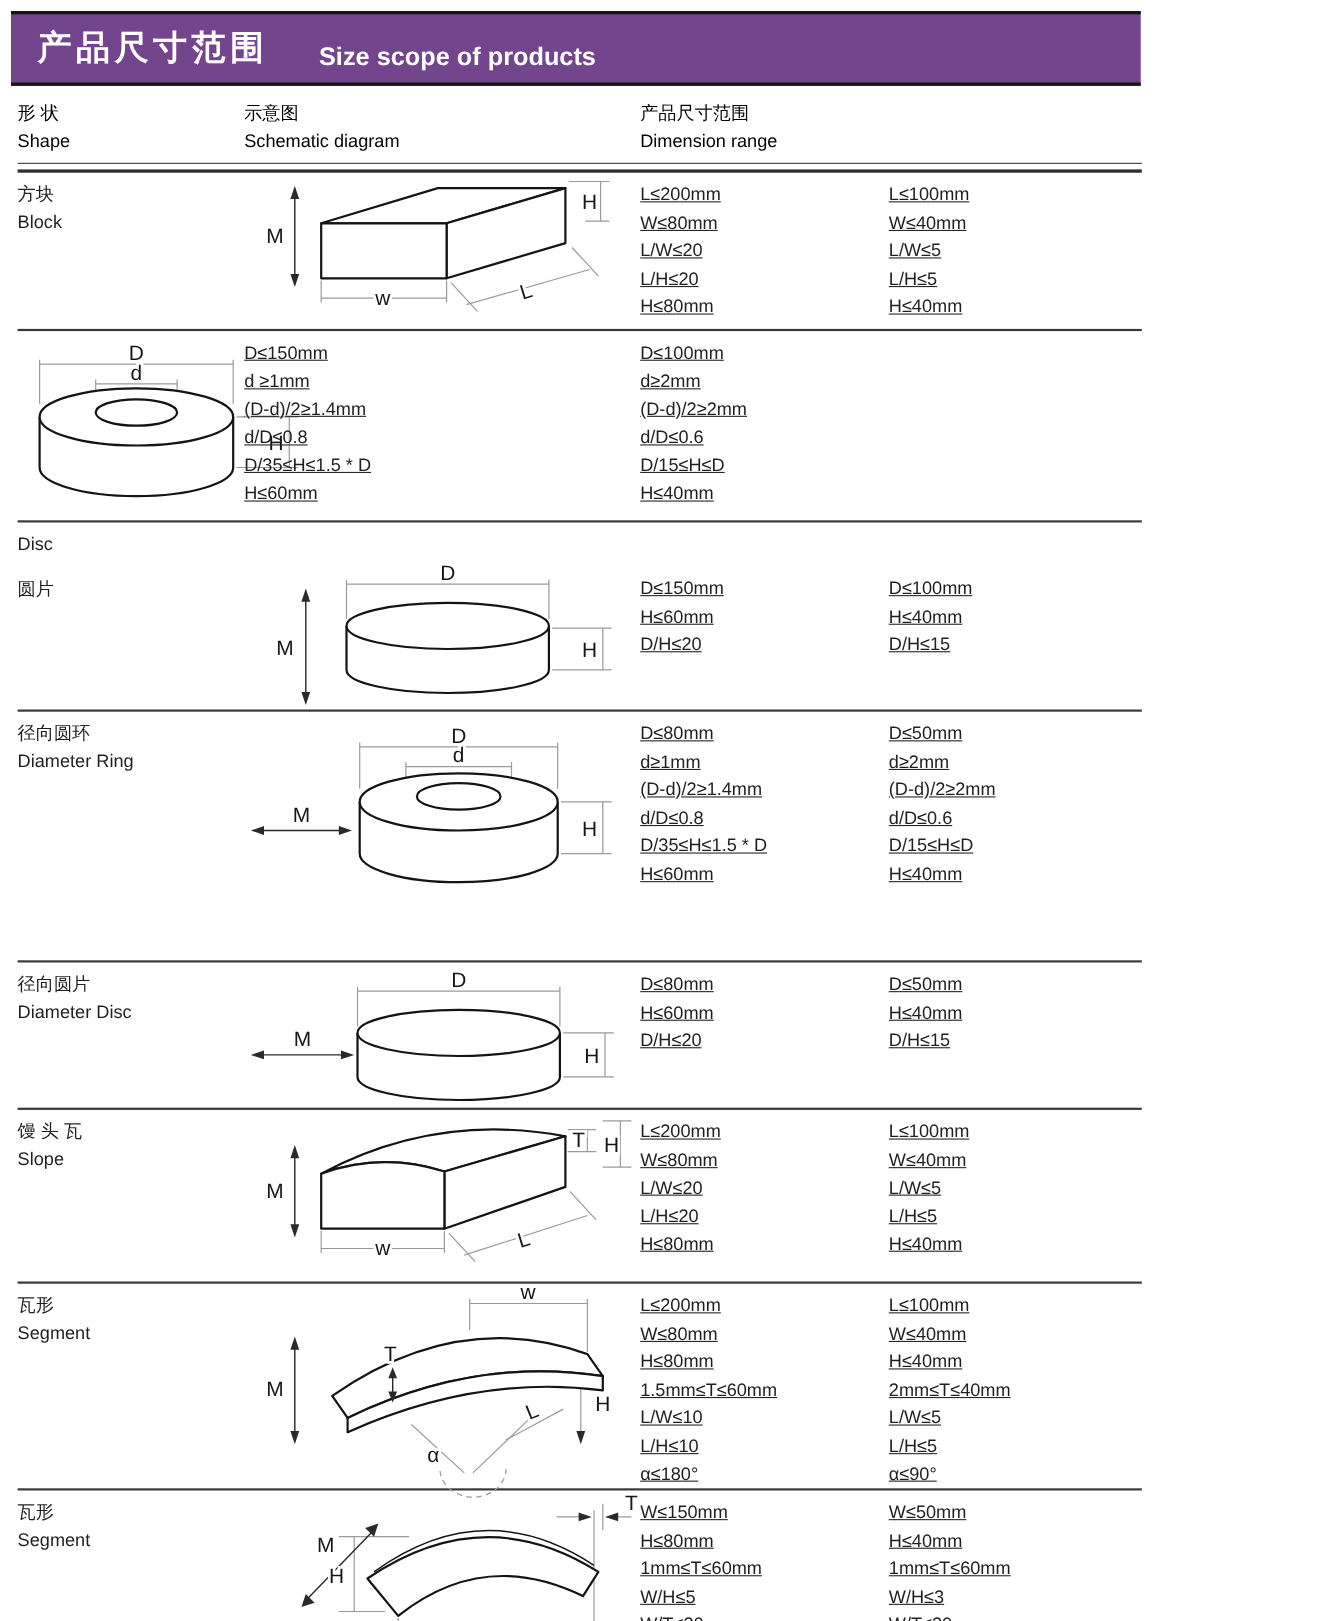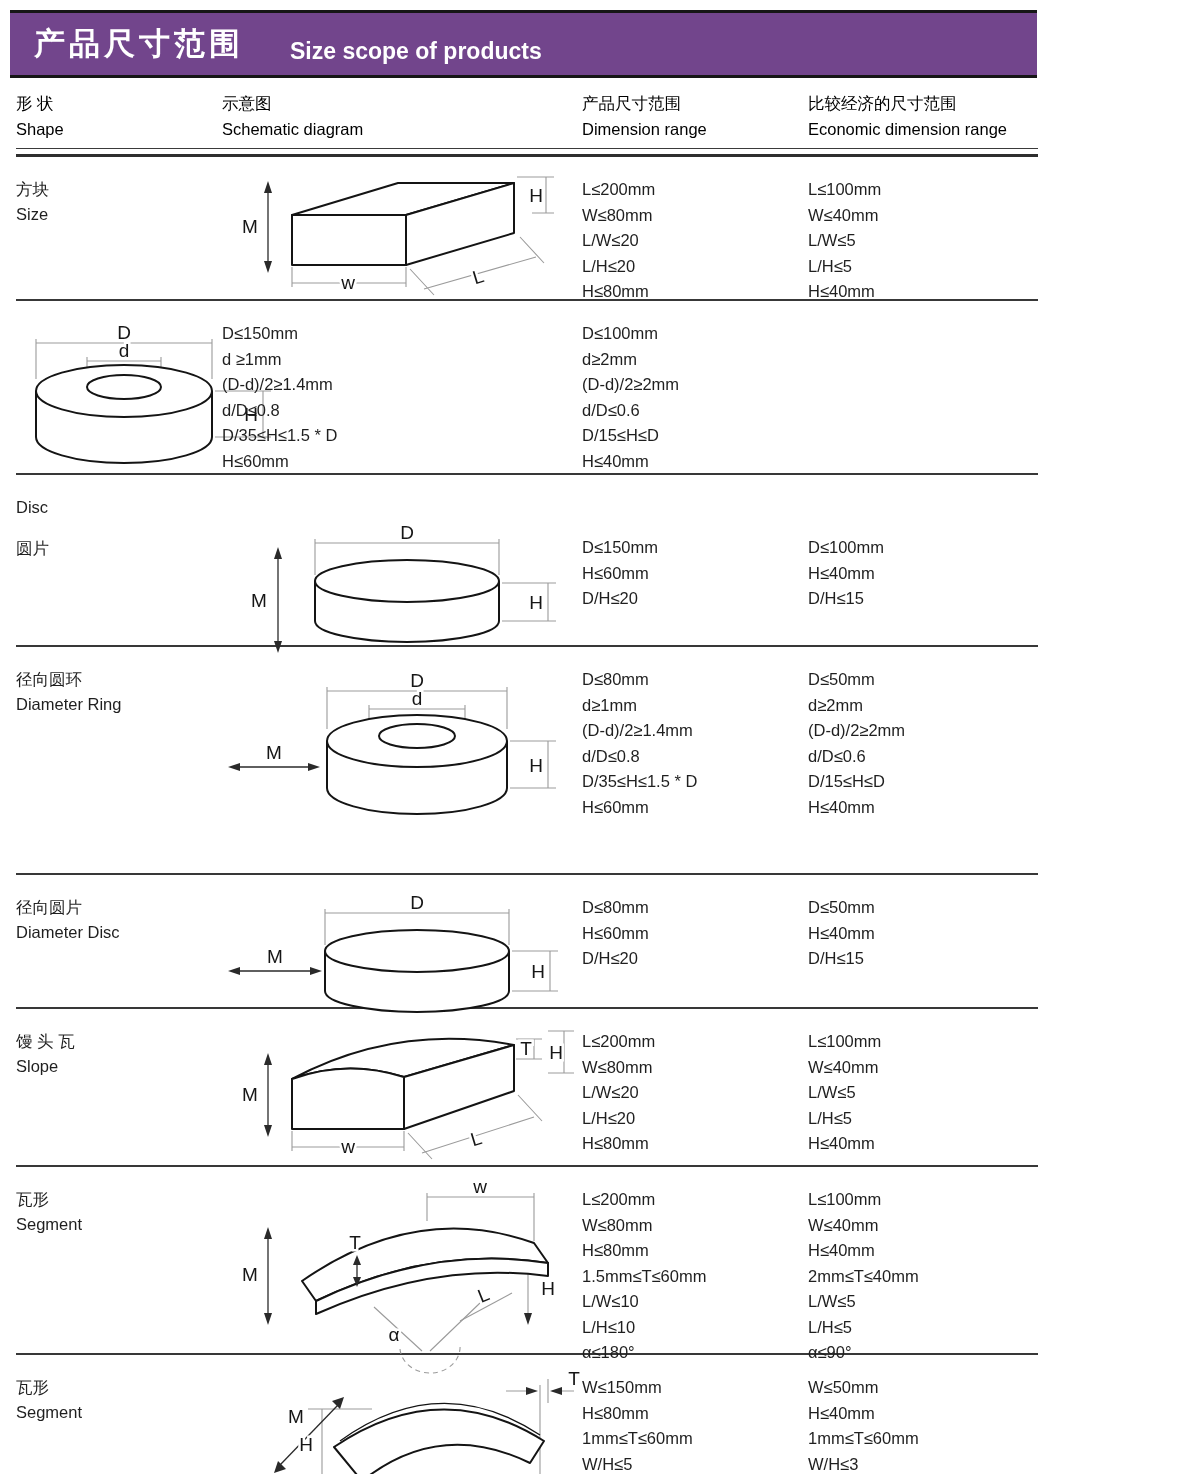--- a/index.html
+++ b/index.html
@@ -16,29 +16,29 @@
   .banner .zh { color:#fff; font-size:31px; font-weight:bold; letter-spacing:4px; margin-left:24px; }
   .banner .en { color:#fff; font-size:23px; font-weight:bold; margin-left:46px; margin-top:14px; }
 
   
   .table { position:absolute; left:16px; top:88px; width:1022px; }
   .grid { display:grid; grid-template-columns:206px 360px 226px 230px; }
   .thead { padding:2px 0 6px 0; }
   .th div { font-size:16.5px; line-height:26px; color:#000000; }
   .rule-head { border-top:1px solid #3a3a3a; height:5px; border-bottom:3px solid #2e2e2e; }
 
-  .row { border-bottom:2px solid #383838; box-sizing:border-box; padding-top:12px; }
+  .row { border-bottom:2px solid #383838; box-sizing:border-box; }
   .r1{height:144px} .r2{height:174px} .r3{height:172px} .r4{height:228px}
   .r5{height:134px} .r6{height:158px} .r7{height:188px} .r8{height:150px; border-bottom:none;}
   .rule-bottom { border-top:3px solid #2e2e2e; height:3px; border-bottom:3px solid #2e2e2e; }
 
   .shape-cell { padding-top:8px; }
   .shape-cell .li { font-size:16.5px; line-height:25px; color:#1f1f1f; }
   .dims .li { font-size:16.5px; line-height:25.5px; color:#1f1f1f; white-space:nowrap; }
-  .dims { padding-top:8px; }
+  .dims { padding-top:8px;text-decoration:underline; }
   .diagram-cell { display:flex; justify-content:center; align-items:flex-start; }
 
   
   .r3 .shape-cell .li + .li { margin-top:16px; }
   .r3 .dims { padding-top:48px; }
 
   
   svg { overflow:visible; }
   .obj  { fill:#ffffff; stroke:#141414; stroke-width:2; stroke-linejoin:round; }
   .objt { fill:none;    stroke:#141414; stroke-width:1.3; }
@@ -67,31 +67,27 @@
         <div>Shape</div>
       </div>
       <div class="th">
         <div>示意图</div>
         <div>Schematic diagram</div>
       </div>
       <div class="th">
         <div>产品尺寸范围</div>
         <div>Dimension range</div>
       </div>
-      <div class="th">
-        <div>比较经济的尺寸范围</div>
-        <div>Economic dimension range</div>
-      </div>
     </div>
     <div class="rule-head"></div>
 
     <div class="grid row r1">
       <div class="shape-cell">
           <div class="li">方块</div>
-          <div class="li">Size</div>
+          <div class="li">Block</div>
         </div>
       <div class="diagram-cell">
         <svg width="360" height="134" viewBox="0 0 360 134">
           <path class="dim" d="M70,98 V118 M184,98 V118 M70,114 H184"></path>
           <path class="dim" d="M188,100 L212,126 M298,68 L322,94 M202,120 L314,88"></path>
           <path class="dim" d="M295,8 H332 M310,44 H332 M324,8 V44"></path>
           <path class="arr" d="M46,22 V94"></path>
           <polygon class="ah" points="46,12 42,24 50,24"></polygon>
           <polygon class="ah" points="46,104 42,92 50,92"></polygon>
           <path class="obj" d="M70,46 L176,14 L292,14 L184,46 Z"></path>

